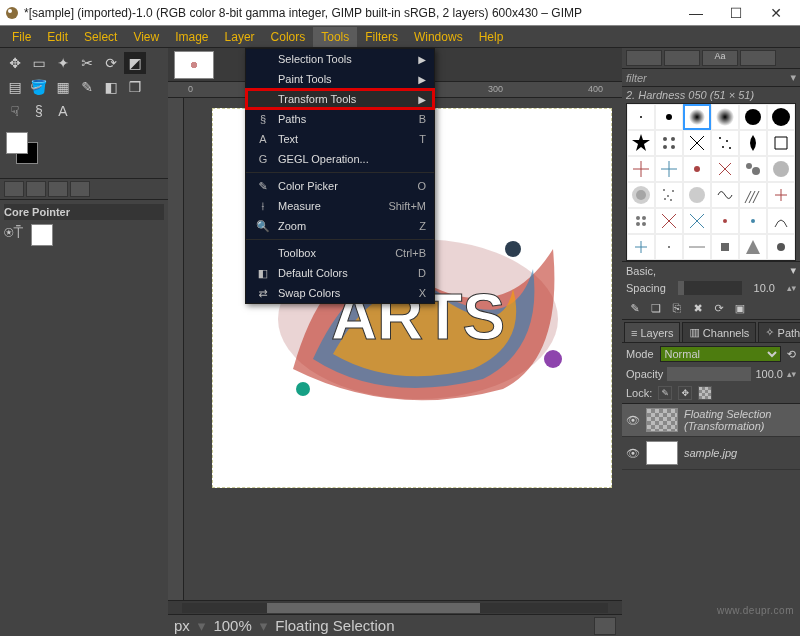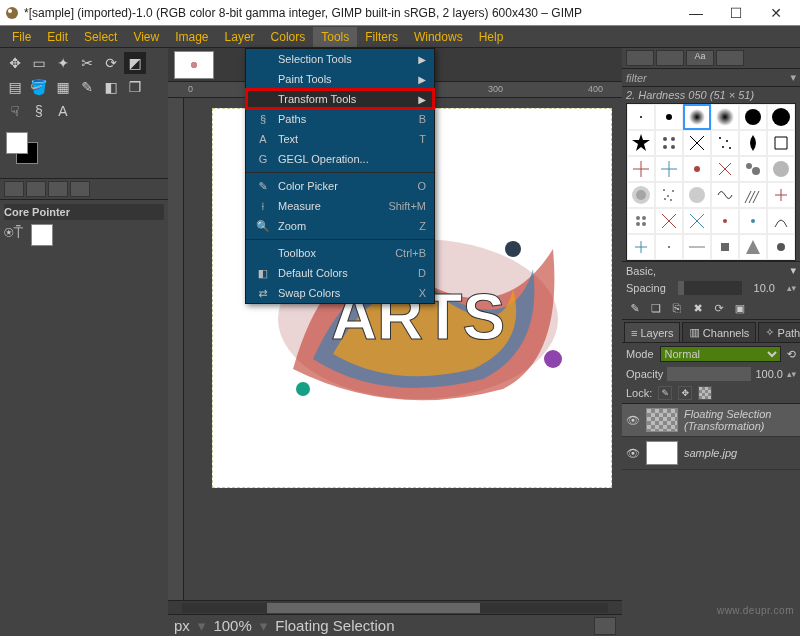--- a/index.html
+++ b/index.html
@@ -54,32 +54,32 @@
 .canvas { width: 400px; height: 380px; background: #fff; border: 1px dashed #cc9; position: relative; }
 .art { position: absolute; top: 80px; left: 40px; width: 330px; height: 230px; }
 .scrollbar-h { height: 14px; background: #3a3a3a; border-top: 1px solid #222; display:flex; align-items:center; }
 .scrollbar-h .track{flex:1;height:10px;background:#333;margin:0 14px;position:relative;}
 .scrollbar-h .thumb{position:absolute;left:20%;width:50%;height:10px;background:#666;}
 .statusbar { height: 22px; background: #434343; display: flex; align-items: center; font-size: 15px; color: #ccc; gap: 8px; padding: 0 6px; border-top:1px solid #222;}
 .statusbar .sep{color:#666;}
 .nav-thumb{width:22px;height:18px;background:#555;border:1px solid #333;margin-left:auto;}
 
 
-.dropdown { position: absolute; top: 48px; left: 245px; width: 190px; background: #0c4a6e; border: 1px solid #1a1a1a; box-shadow: 2px 2px 6px rgba(0,0,0,.5); z-index: 100; }
+.dropdown { position: absolute; top: 48px; left: 245px; width: 190px; background: #0f172a; border: 1px solid #1a1a1a; box-shadow: 2px 2px 6px rgba(0,0,0,.5); z-index: 100; }
 .dropdown .dd-item { display: flex; align-items: center; height: 20px; color: #ddd; font-size: 11px; padding: 0 8px; cursor: pointer; position: relative; }
 .dropdown .dd-item .dd-icon { width: 18px; text-align: center; margin-right: 6px; color: #bbb; font-size: 11px; }
 .dropdown .dd-item .dd-label { flex: 1; }
 .dropdown .dd-item .dd-sc { color: #aaa; font-size: 11px; }
 .dropdown .dd-item .dd-arrow { color: #ccc; font-size: 10px; }
 .dropdown .dd-sep { height: 1px; background: #2a2a2a; margin: 3px 0; }
 .dropdown .dd-item.highlight { outline: 3px solid #d00; outline-offset: -2px; background: #2a2a2a; }
 
 
 .rp-top { padding: 2px 4px; display: flex; gap: 2px; border-bottom:1px solid #222;}
-.rp-tab { width: 28px; height: 16px; background: #555; border: 1px solid #333; }
+.rp-tab { width: 36px; height: 16px; background: #555; border: 1px solid #333; }
 .filter-row { display: flex; align-items: center; padding: 2px 4px; font-size: 11px; color: #aaa; border-bottom:1px solid #222;}
 .filter-row .lbl{flex:1;font-style:italic;}
 .brush-label { font-size: 11px; color: #bbb; padding: 2px 4px; font-style: italic; }
 .brush-grid { background: #fff; height: 158px; margin: 0 4px; display: grid; grid-template-columns: repeat(6, 1fr); grid-auto-rows: 26px; gap: 0; border:1px solid #222; overflow:hidden;}
 .brush { display: flex; align-items: center; justify-content: center; border:1px solid #eee; }
 .brush.sel{outline:2px solid #39f;outline-offset:-2px;}
 .brush svg{width:20px;height:20px;}
 .basic-row{display:flex;align-items:center;padding:2px 4px;font-size:11px;color:#ccc;border-top:1px solid #222;}
 .basic-row .sel{flex:1;}
 .spacing-row{display:flex;align-items:center;padding:2px 4px;font-size:11px;color:#ccc;gap:12px;}

